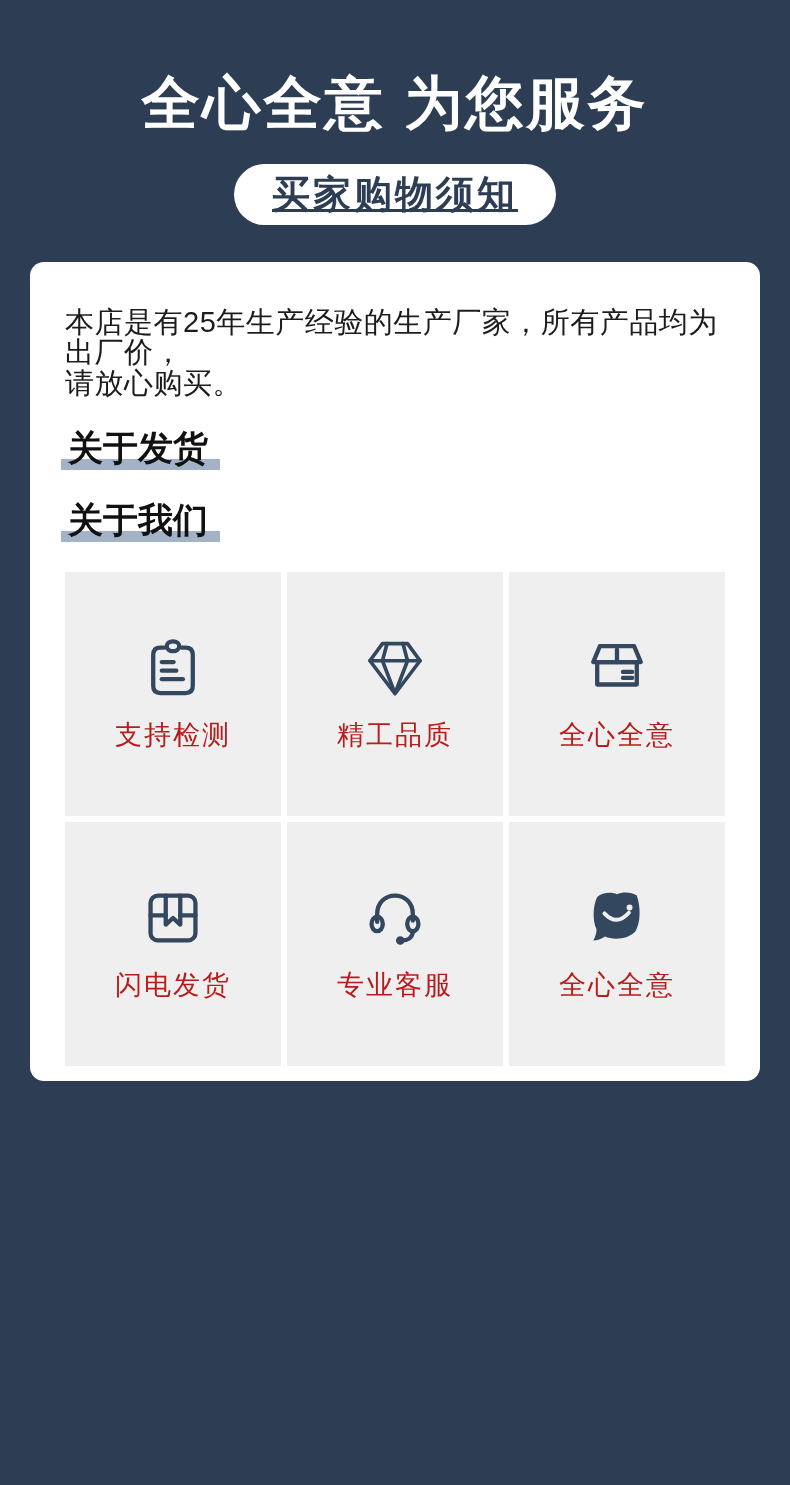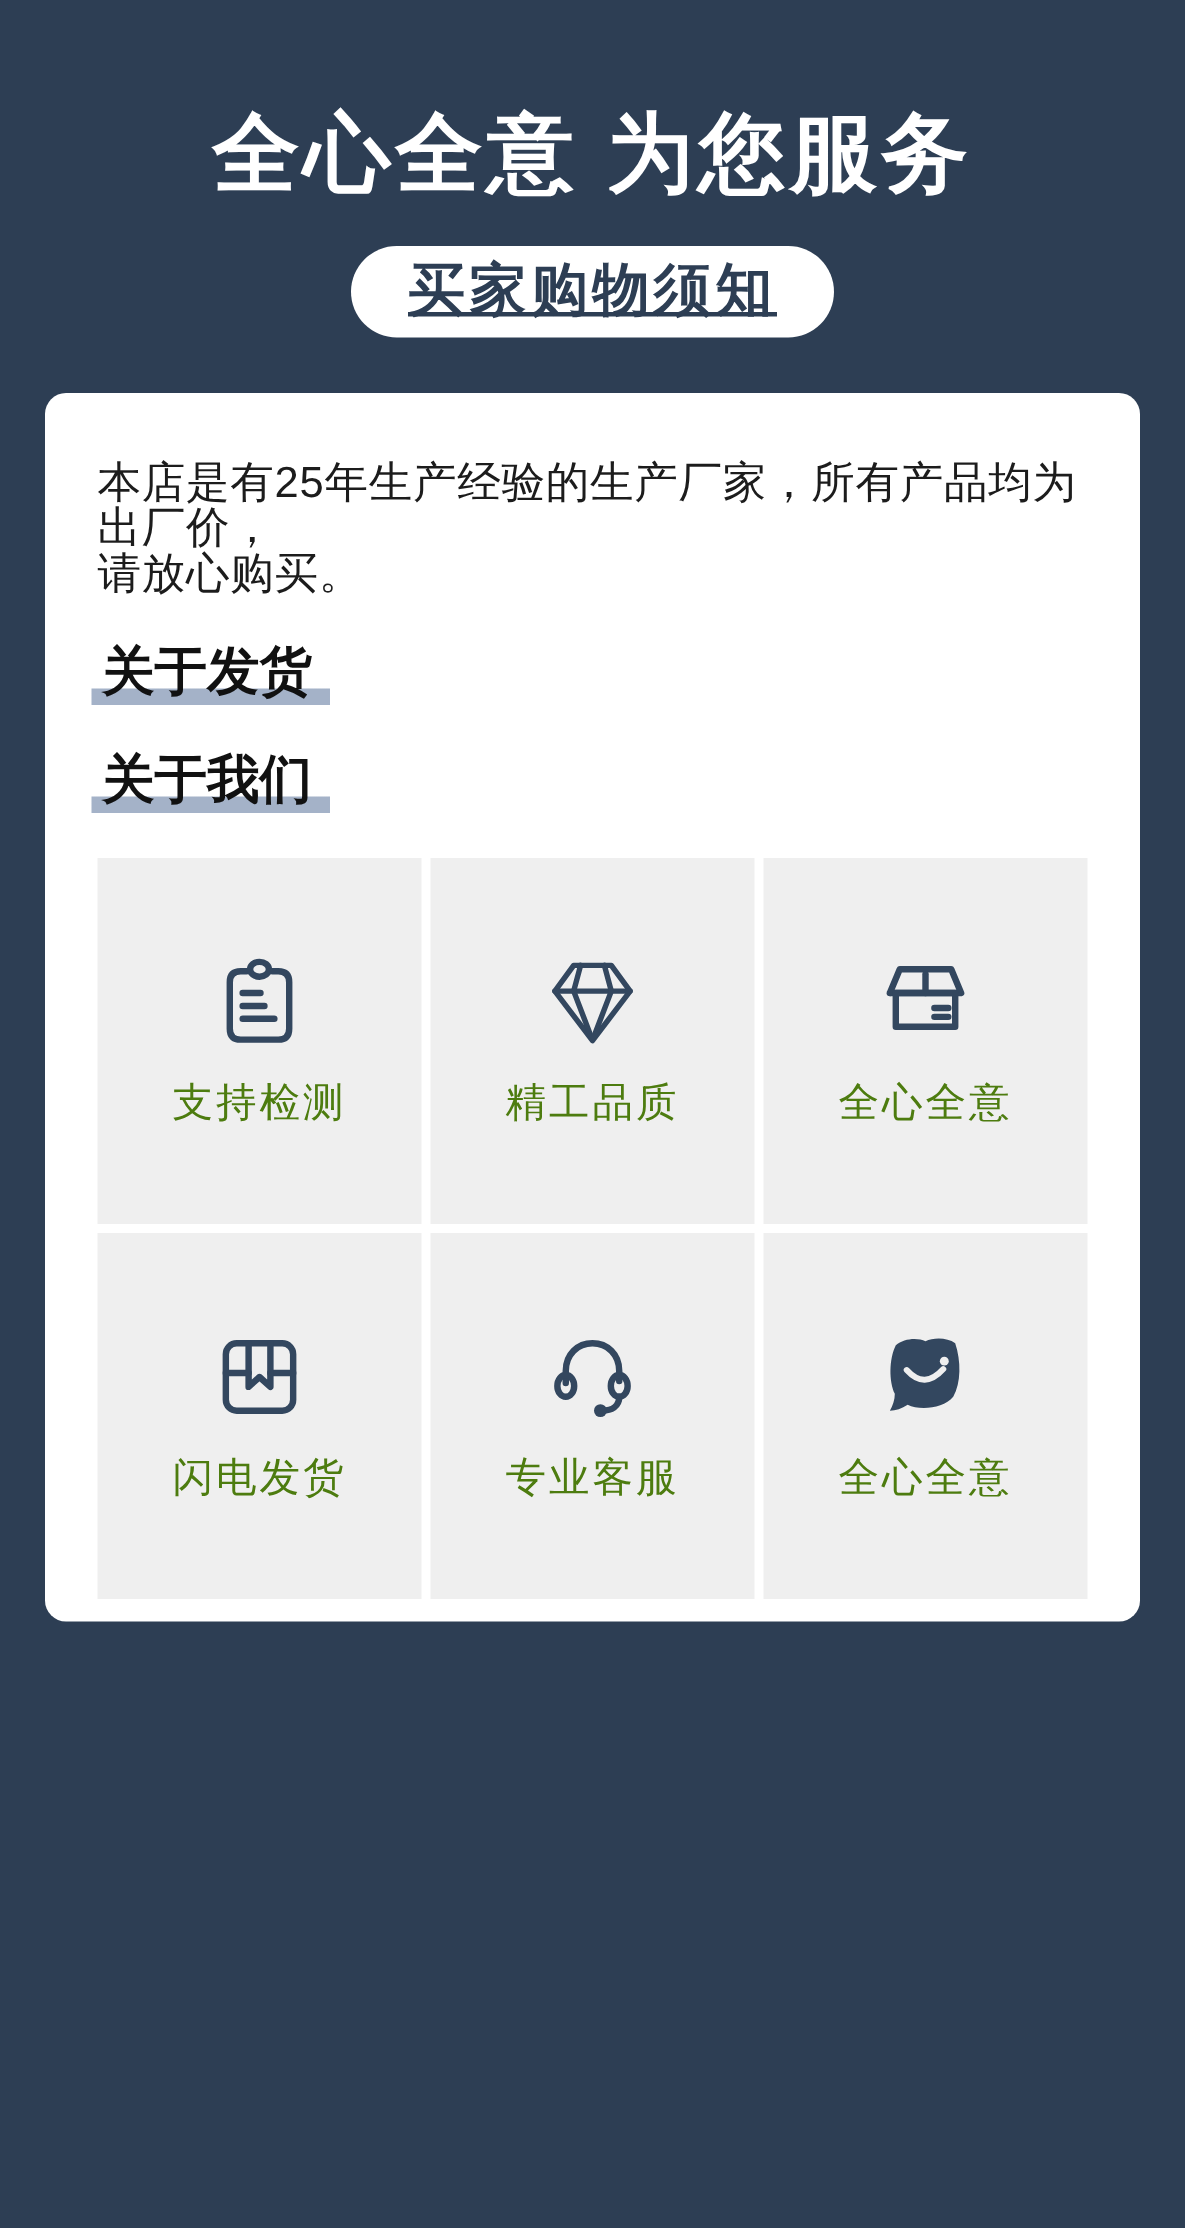--- a/index.html
+++ b/index.html
@@ -80,21 +80,21 @@
     display: flex;
     flex-direction: column;
     align-items: center;
     justify-content: center;
   }
   .feature-icon { width: 66px; height: 66px; }
   .feature-icon svg { width: 66px; height: 66px; display: block; }
   .feature-label {
     margin-top: 16px;
     font-size: 27px;
-    color: #4d7c0f;
+    color: #b91c1c;
     letter-spacing: 2px;
   }
   .ic { stroke: #33475f; fill: none; stroke-width: 6.5; stroke-linecap: round; stroke-linejoin: round; }
   .ic-thin { stroke-width: 5.5; }
   .ic-fill { fill: #33475f; stroke: none; }
   .ic-white { stroke: #efefef; fill: none; stroke-width: 6; stroke-linecap: round; }
   .ic-white-dot { fill: #efefef; stroke: none; }
 </style>
 </head>
 <body>

